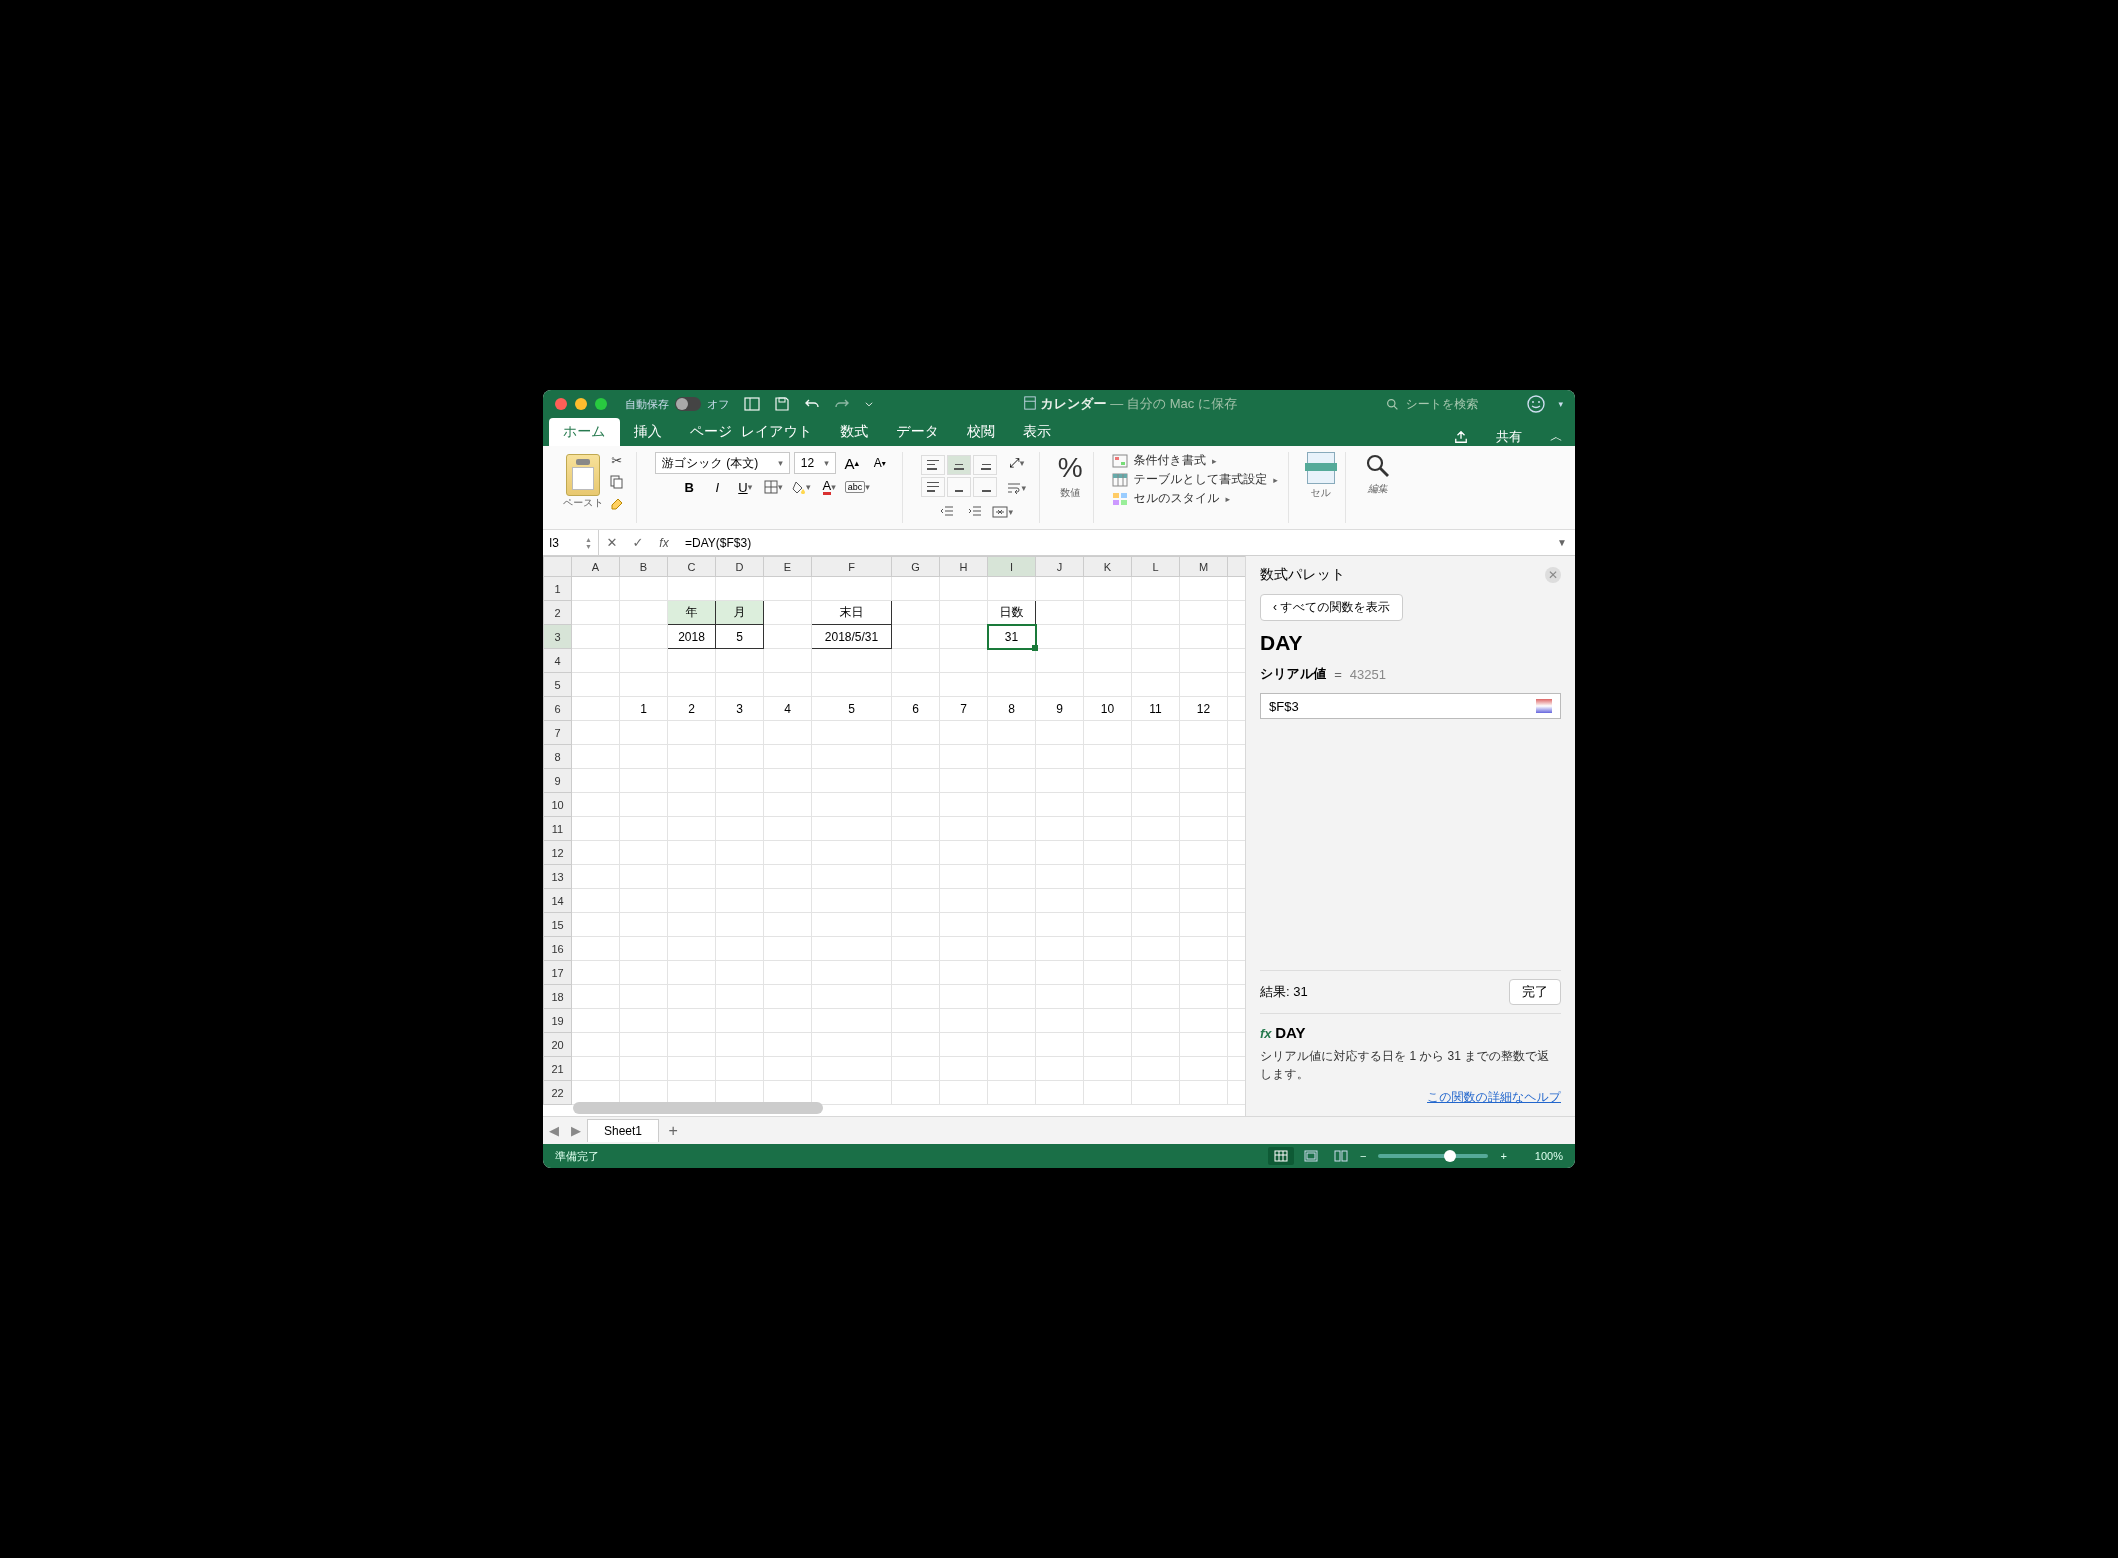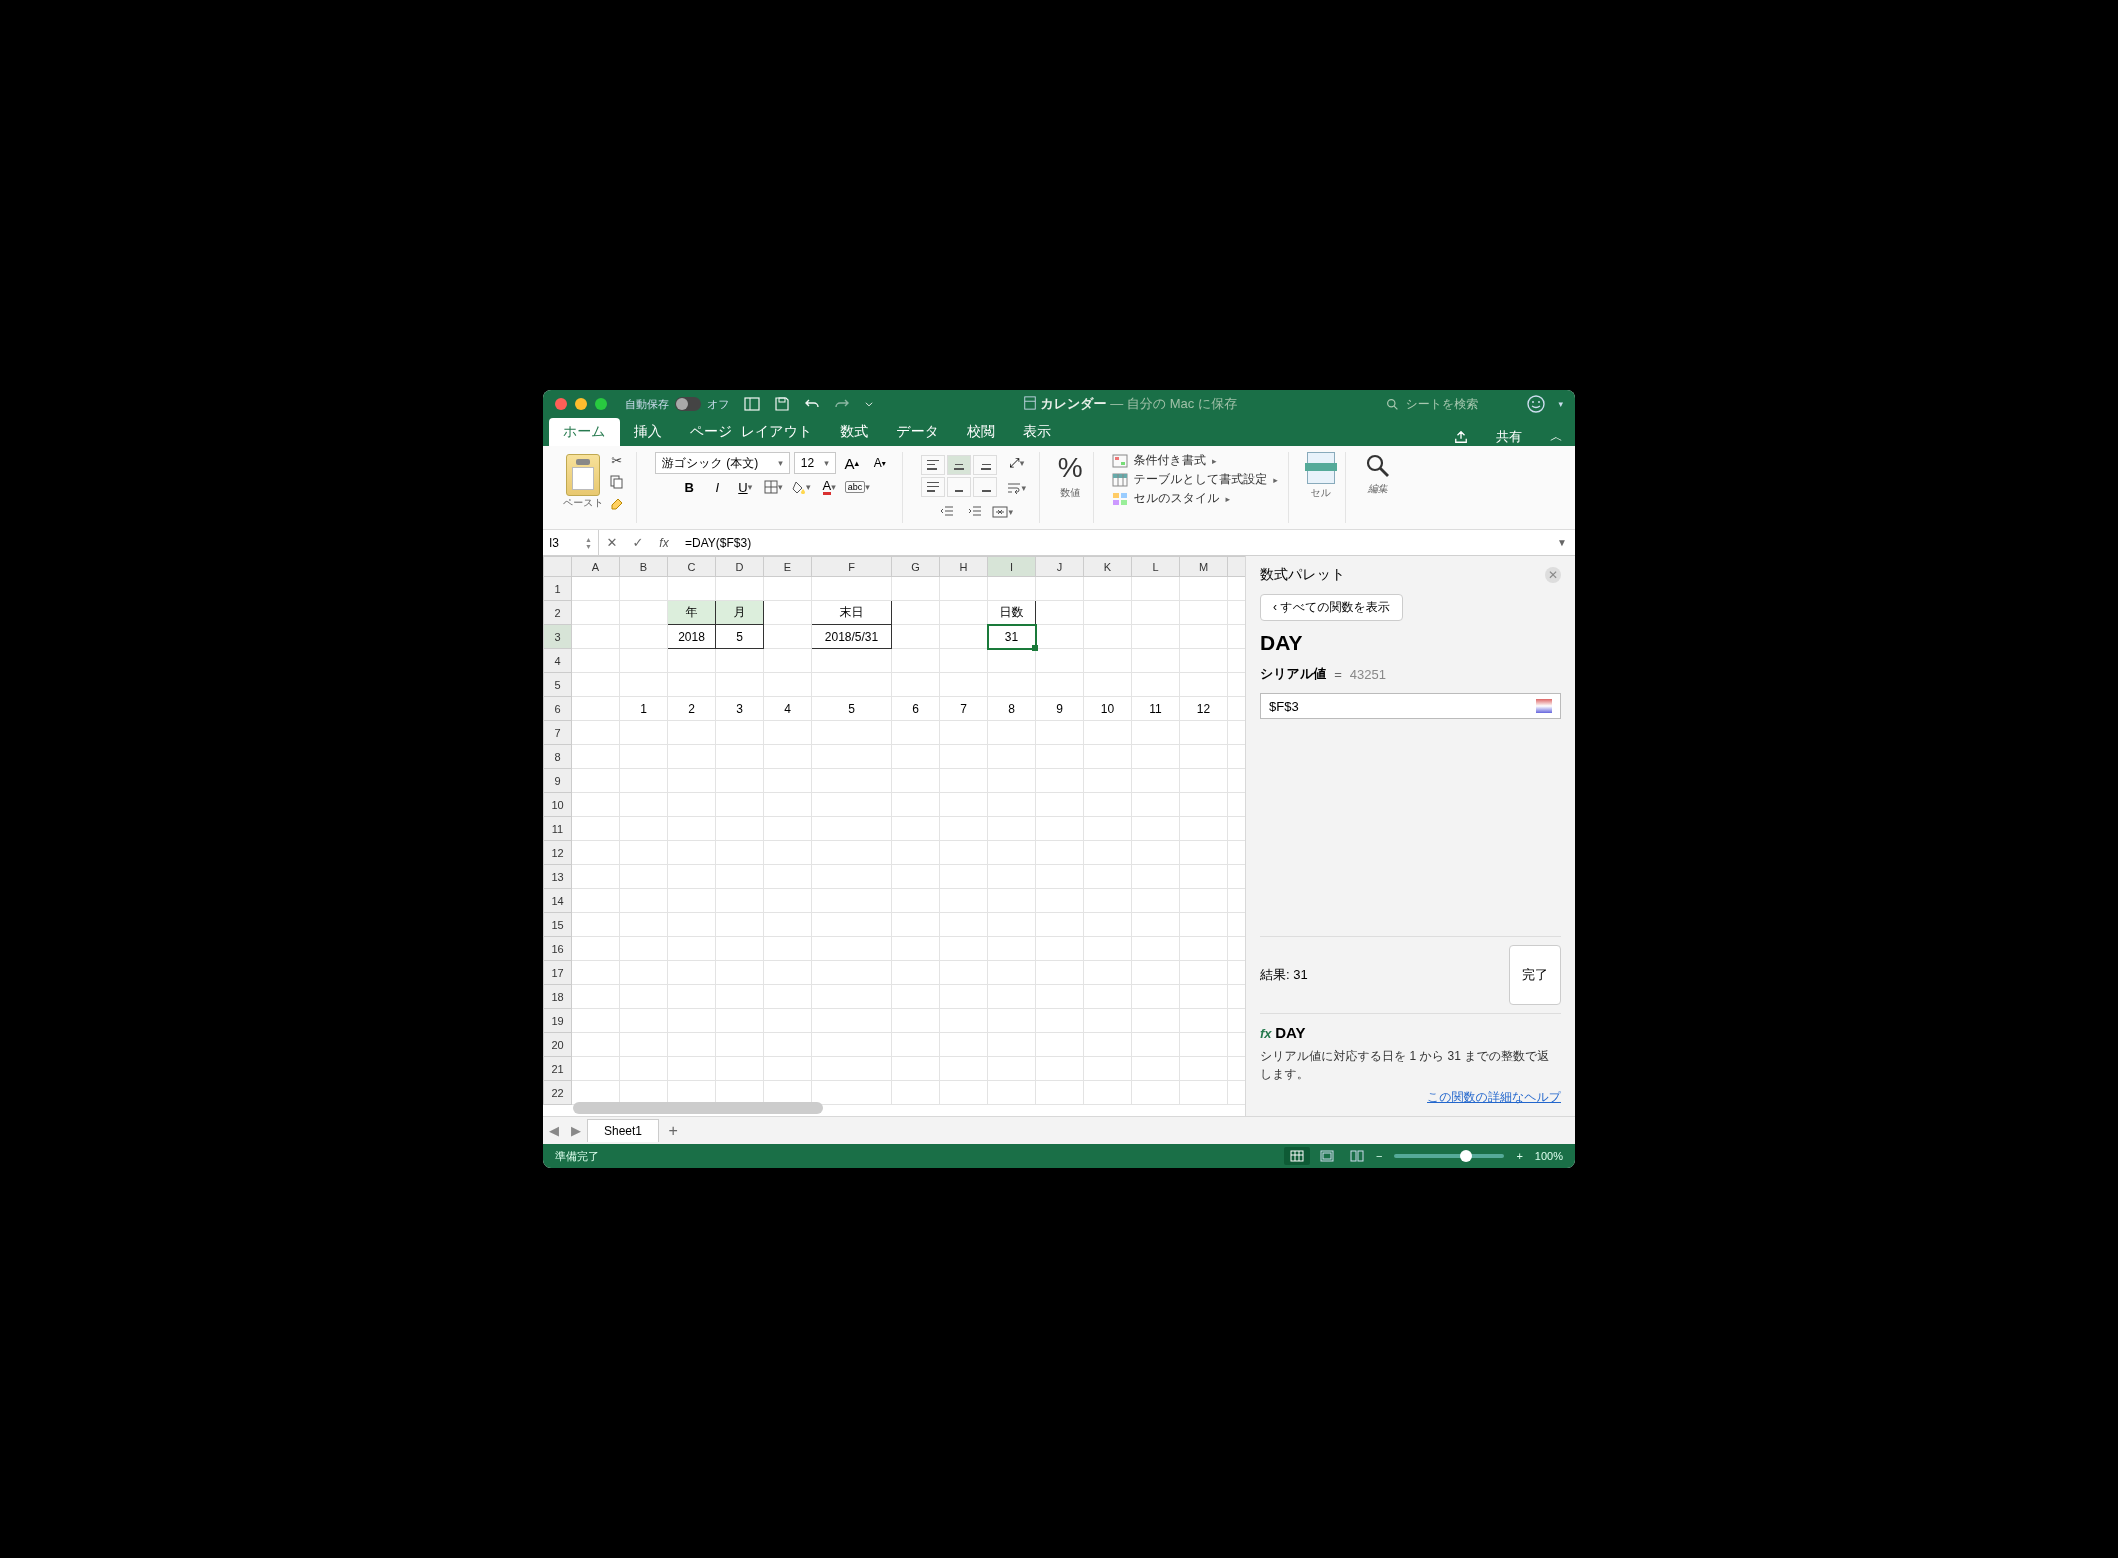--- a/index.html
+++ b/index.html
@@ -95,21 +95,21 @@
 .pal-close{width:16px;height:16px;border-radius:50%;background:#ddd;color:#888;display:flex;align-items:center;justify-content:center;font-size:12px;}
 .pal-back{display:inline-block;border:1px solid #ccc;background:#fff;border-radius:4px;padding:4px 12px;font-size:12px;}
 .pal-fn{font-size:21px;font-weight:700;}
 .pal-arg{display:flex;align-items:center;gap:8px;font-size:13px;}
 .pal-arg .eq{color:#666;}
 .pal-arg .val{color:#888;}
 .pal-input{border:1px solid #bbb;background:#fff;height:26px;display:flex;align-items:center;padding:0 8px;justify-content:space-between;}
 .refb{width:16px;height:14px;background:linear-gradient(#d66,#fff 50%,#66d);}
 .pal-spacer{flex:1;}
 .pal-result{display:flex;justify-content:space-between;align-items:center;border-top:1px solid #ddd;border-bottom:1px solid #ddd;padding:8px 0;}
-.done-btn{border:1px solid #ccc;background:#fff;border-radius:4px;padding:20px 12px;}
+.done-btn{border:1px solid #ccc;background:#fff;border-radius:4px;padding:3px 12px;}
 .pal-help{display:flex;flex-direction:column;gap:6px;}
 .fx-title{font-weight:700;font-size:15px;}
 .fx-i{font-style:italic;color:#277a4f;font-weight:700;}
 .pal-desc{font-size:12px;color:#333;line-height:1.5;}
 .pal-link{text-align:right;color:#2266cc;text-decoration:underline;font-size:12px;}
 
 .sheet-tabs{display:flex;align-items:center;height:28px;background:#f3f3f3;border-top:1px solid #d8d8d8;}
 .st-nav{width:22px;text-align:center;color:#888;}
 .st-tab{padding:4px 16px;background:#fff;border:1px solid #ccc;border-bottom:none;font-size:12px;}
 .st-add{width:28px;text-align:center;color:#666;font-size:16px;}
@@ -908,16 +908,16 @@
       </div>
     <div class="view-btn">
         <svg width="14" height="12" viewBox="0 0 14 12">
           <rect x="1" y="1" width="5" height="10" fill="none" stroke="#cde"></rect>
           <rect x="8" y="1" width="5" height="10" fill="none" stroke="#cde"></rect>
         </svg>
       </div>
     <span style="margin:0 4px">−</span>
     <div class="zoom-slider"></div>
     <span style="margin:0 4px">+</span>
-    <span style="margin-left:8px">100%</span>
+    <span style="margin-left:24px">100%</span>
   </div>
 
 </div>
 
 </body></html>

